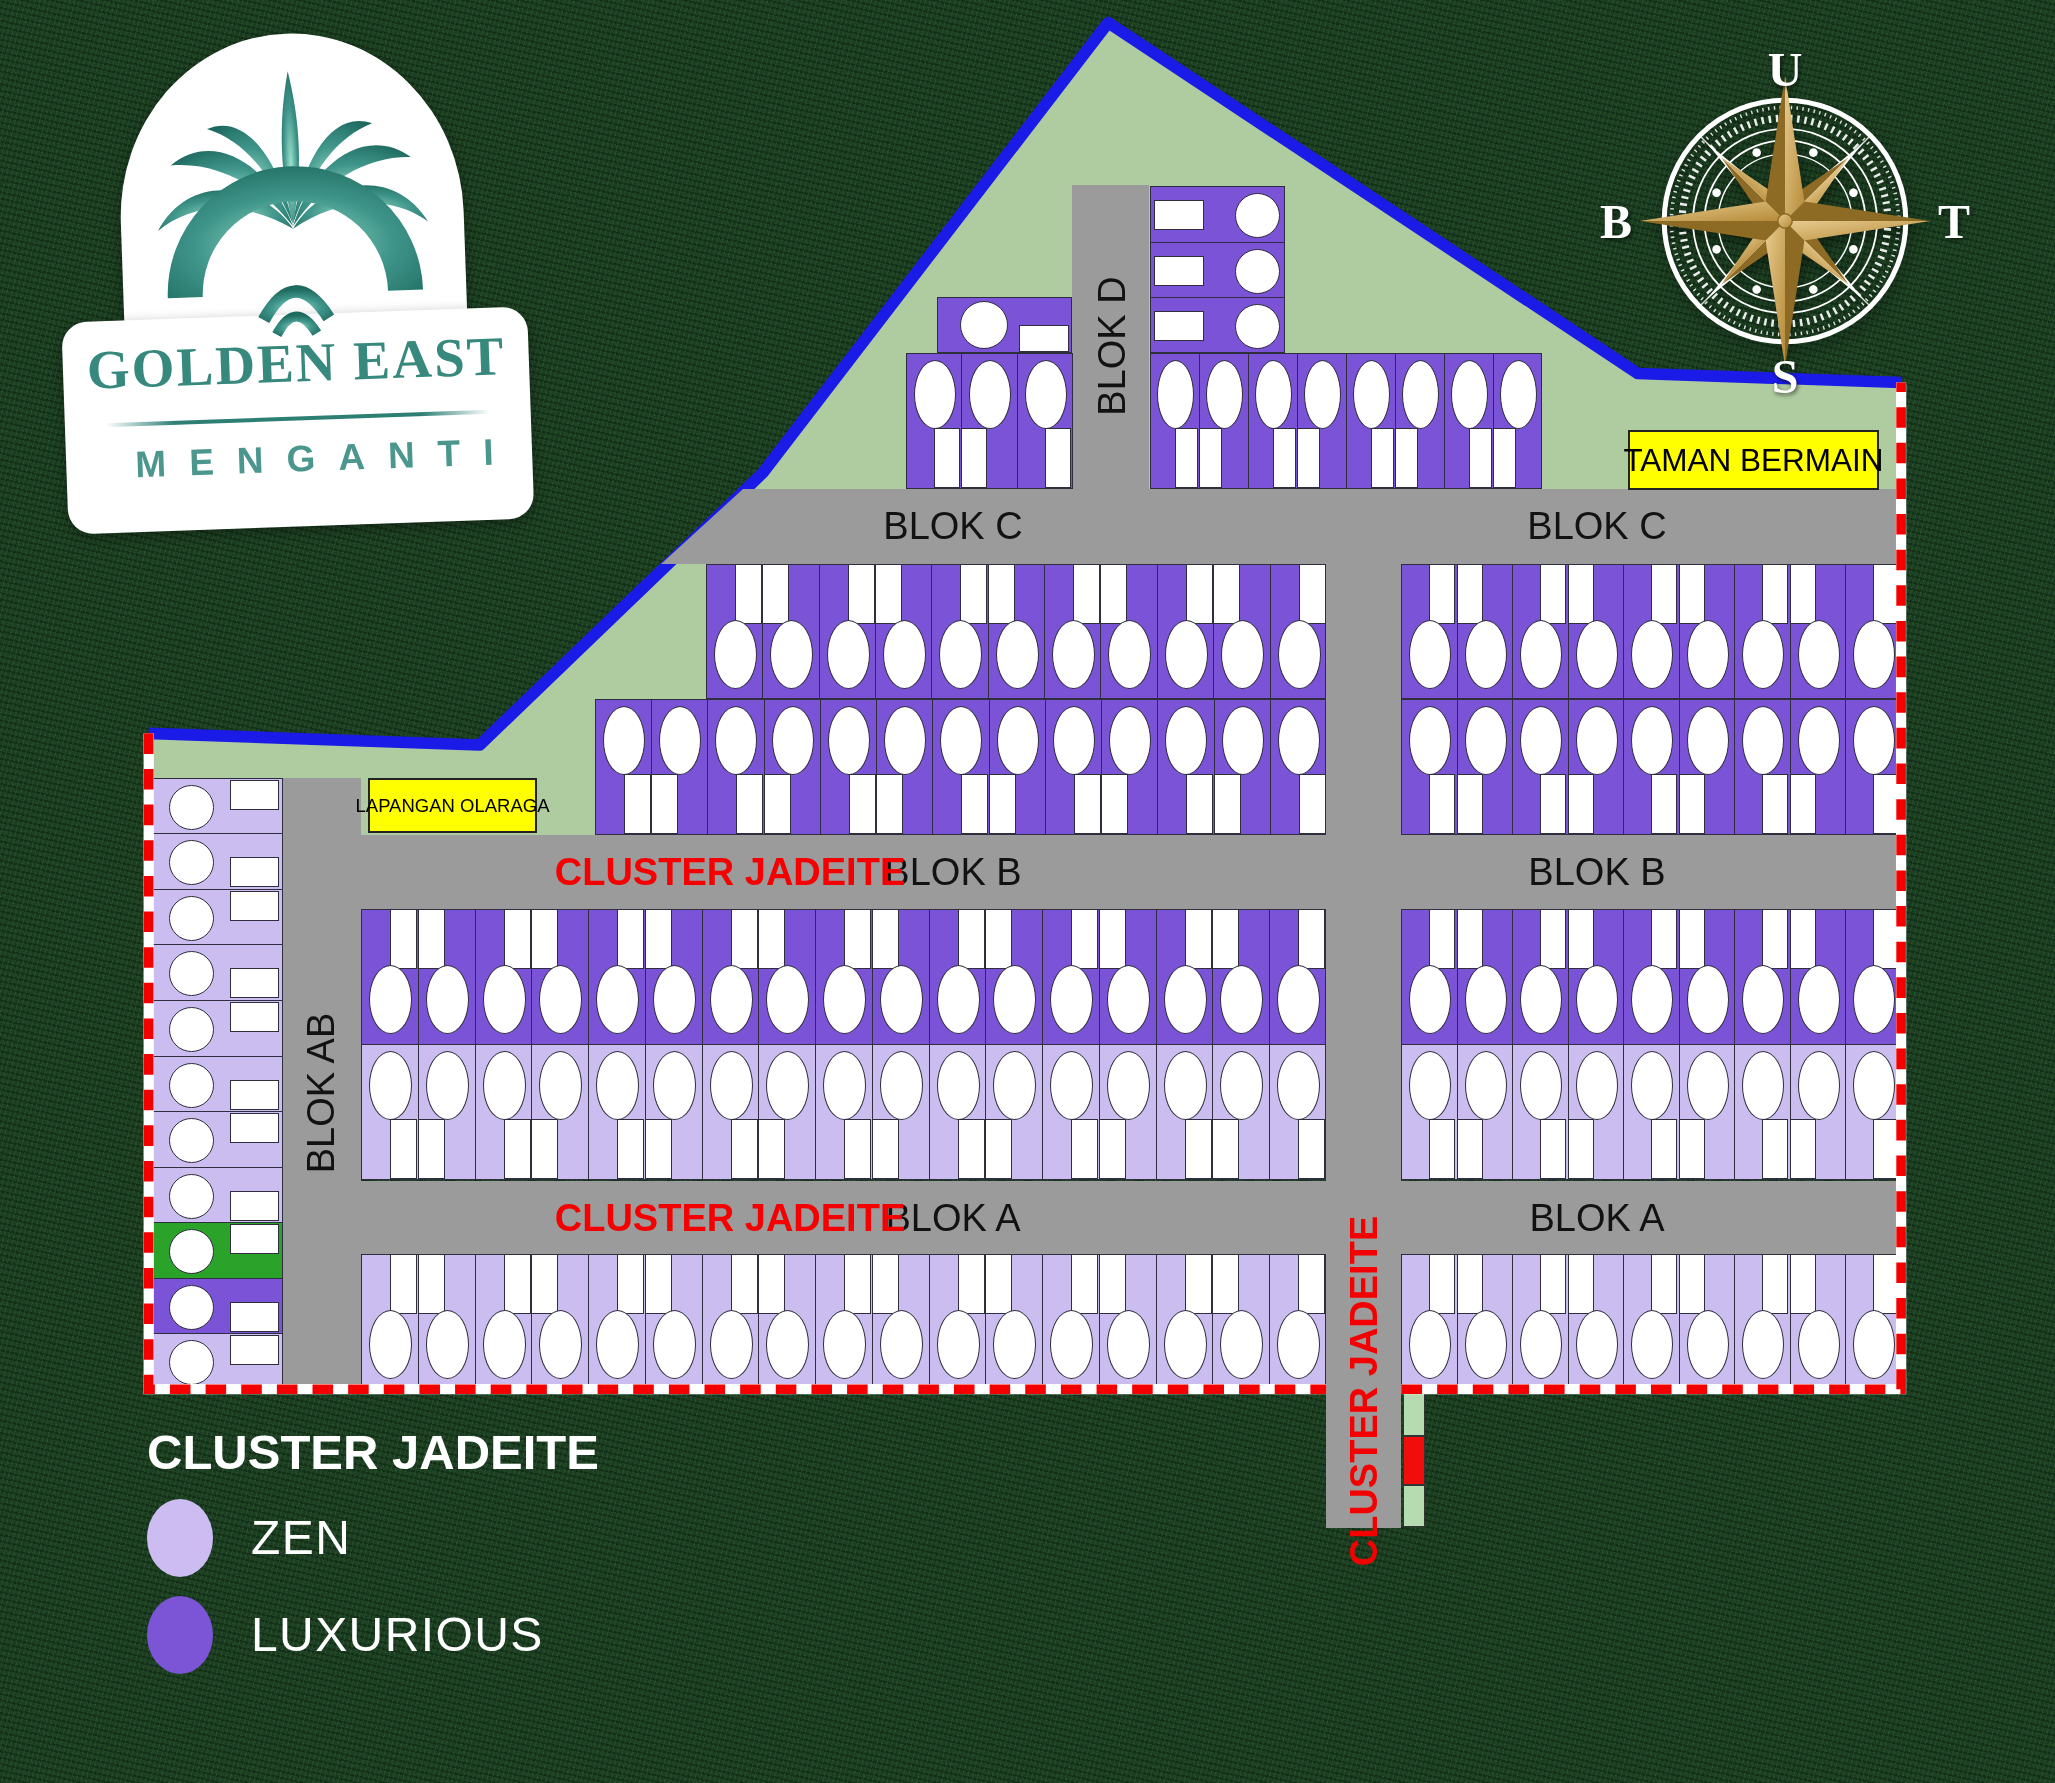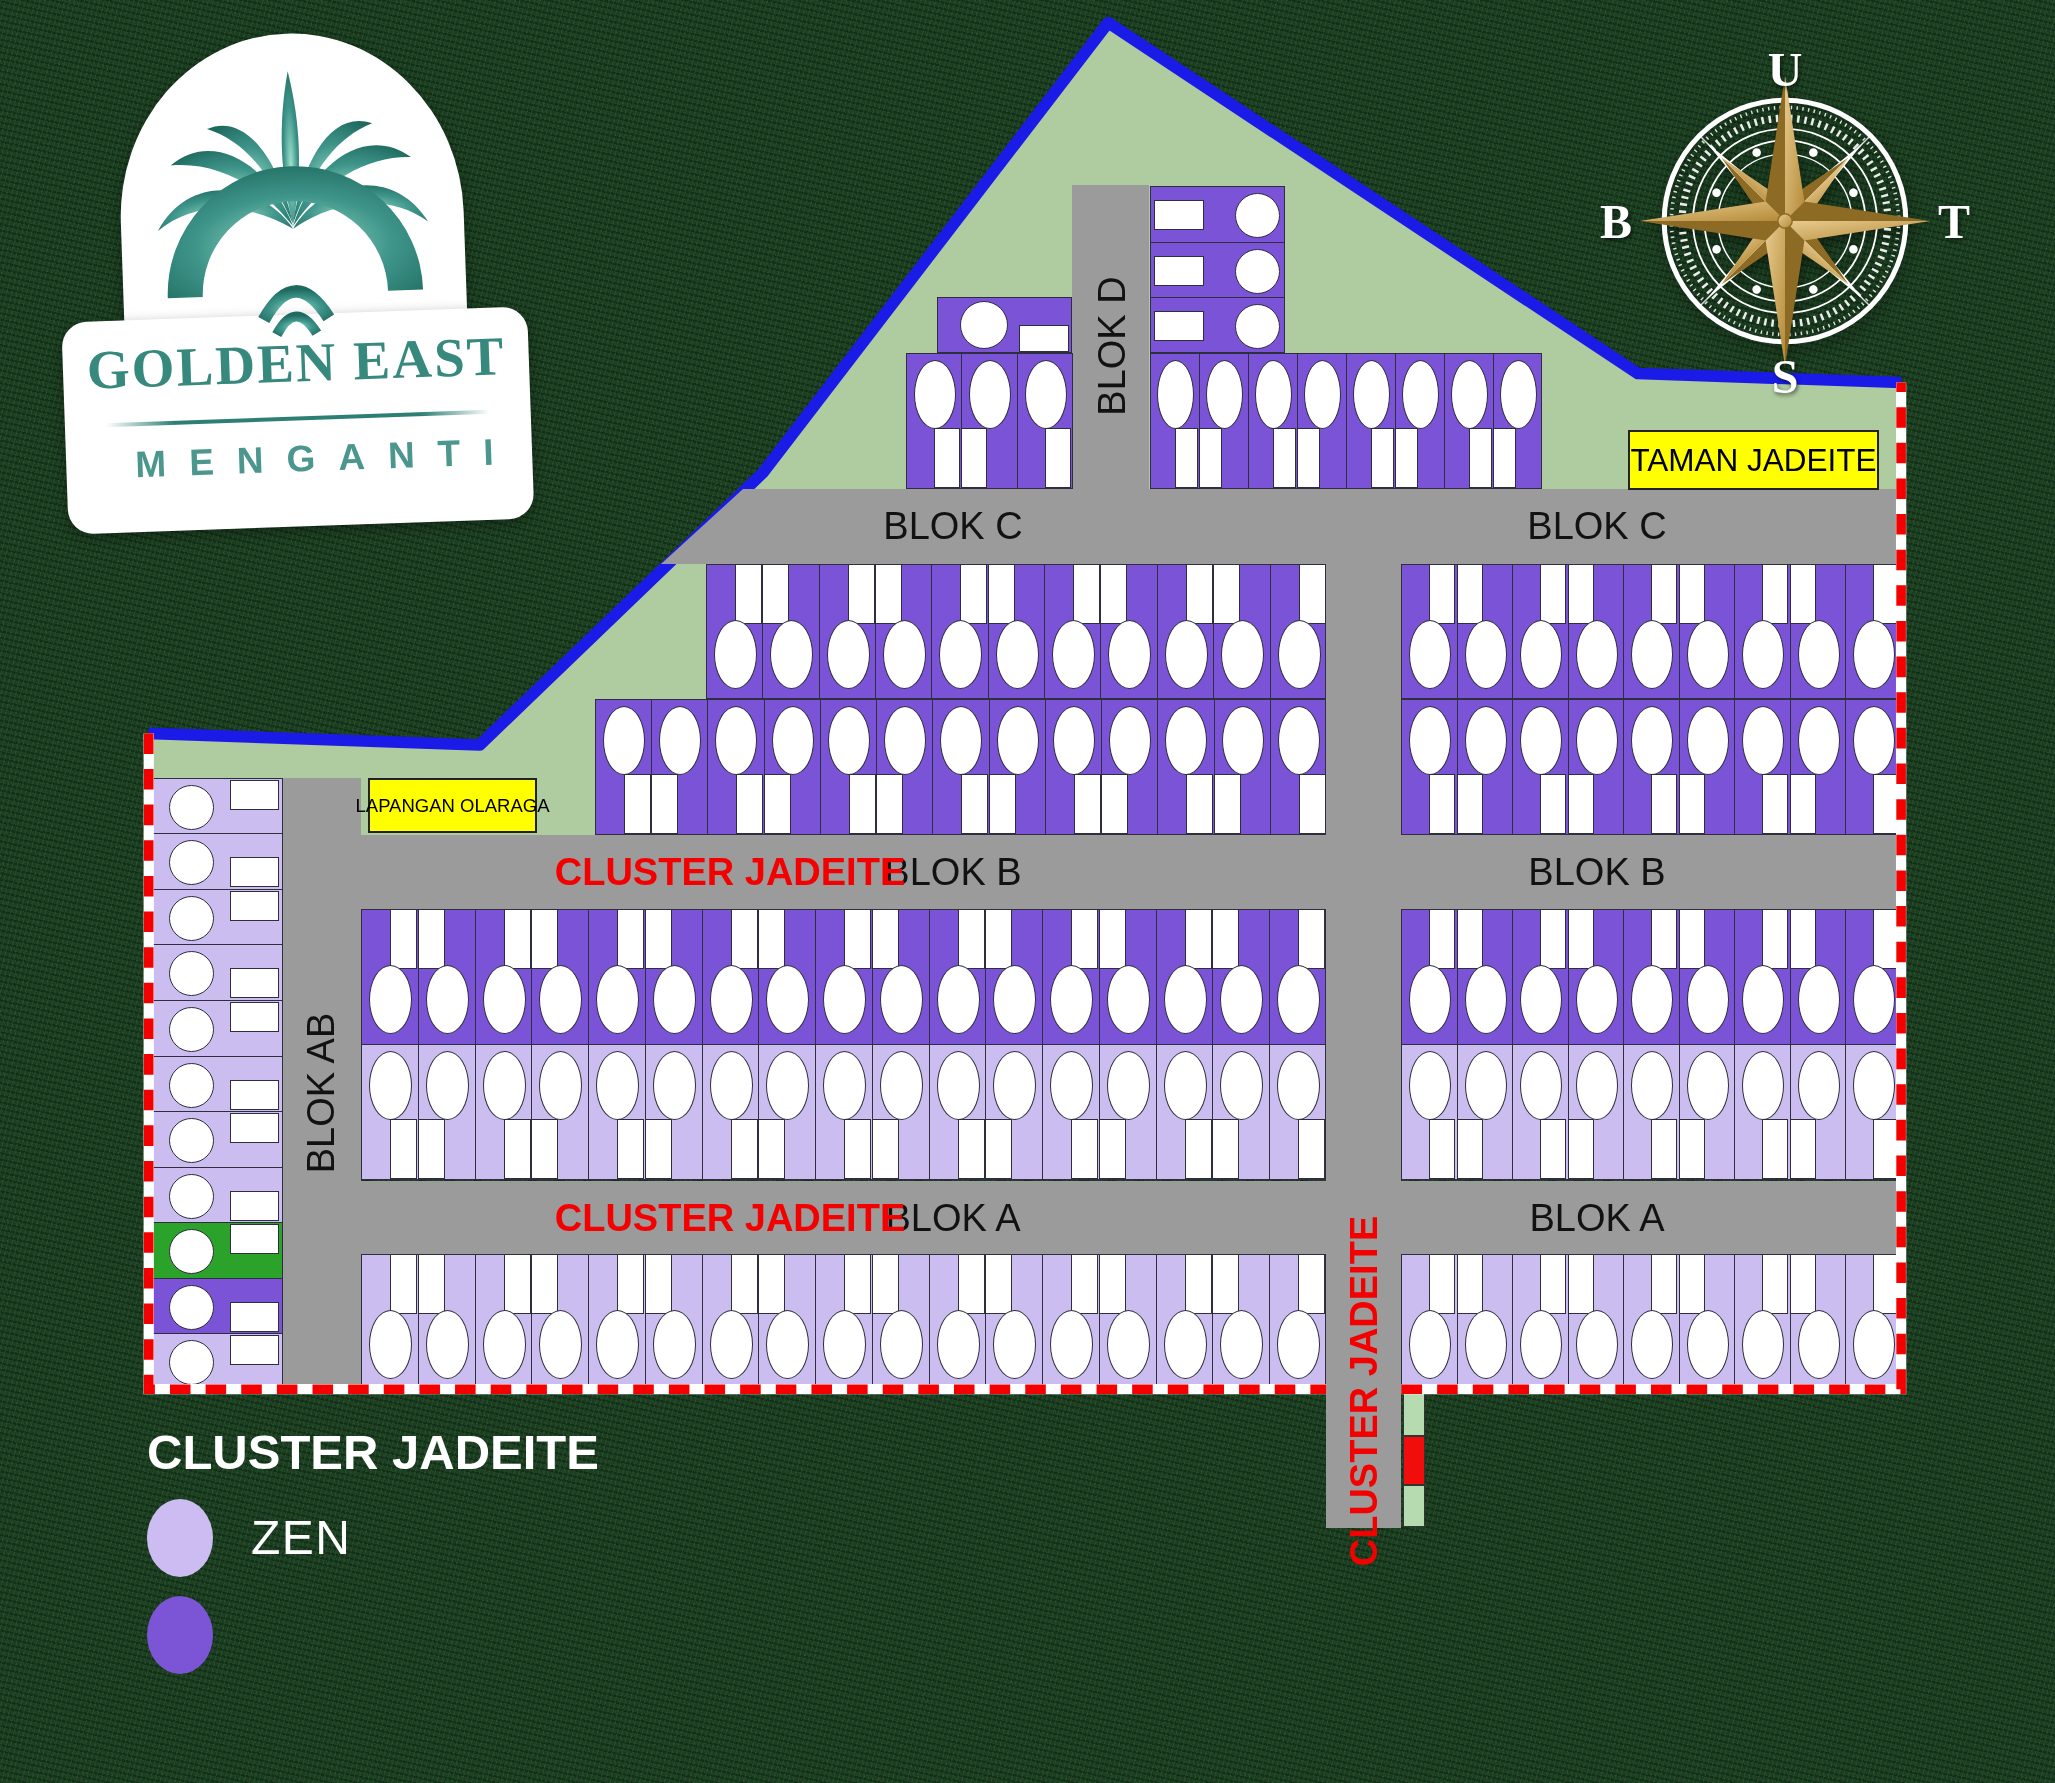--- a/index.html
+++ b/index.html
@@ -146,20 +146,21 @@
   <span class="compass-letter" style="left: 1616px; top: 221px; z-index: 9;">B</span>
 
   <div id="legend" style="z-index: 9;">
     <div class="legend-title">CLUSTER JADEITE</div>
     <div class="legend-item">
       <span class="legend-swatch" style="background: rgb(205, 188, 241);"></span>
       <span class="legend-label">ZEN</span>
     </div>
     <div class="legend-item">
       <span class="legend-swatch" style="background: rgb(124, 84, 214);"></span>
+      <span class="legend-label">LUXURIOUS</span>
     </div>
   </div>
 <svg width="2056" height="1784" viewBox="0 0 3000 2603" class="layer" style="z-index: 1;">
       <polygon points="1617,33 2390,545 2774,560 2774,1250 217,1250 217,1070 700,1087 1113,690" fill="#AFCBA0"></polygon>
       <polyline points="217,1070 700,1087 1113,690 1617,33 2390,545 2774,558" fill="none" stroke="#1B1BE8" stroke-width="17" stroke-linejoin="round"></polyline>
     </svg>
     <div class="abs road" style="left: 617px; top: 489px; width: 1284px; height: 75px; background: rgb(155, 155, 155); z-index: 2; clip-path: polygon(126px 0px, 1284px 0px, 1284px 75px, 44px 75px);"></div>
     <div class="abs road" style="left: 361px; top: 835px; width: 1540px; height: 74px; background: rgb(155, 155, 155); z-index: 2;"></div>
     <div class="abs road" style="left: 361px; top: 1181px; width: 1540px; height: 73px; background: rgb(155, 155, 155); z-index: 2;"></div>
     <div class="abs road" style="left: 1072px; top: 185px; width: 77px; height: 304px; background: rgb(155, 155, 155); z-index: 2;"></div>
@@ -748,21 +749,21 @@
       <div class="hp" style="left: 18.7px; top: 5.5px; width: 45px; height: 45px; border-radius: 50%;"></div>
       <div class="hp" style="left: 80px; top: 1.4px; width: 49px; height: 30px;"></div>
     </div>
     <div class="abs house-unit" style="left: 937px; top: 297px; width: 135px; height: 56px; background: rgb(123, 83, 215); border: 1.4px solid rgb(46, 46, 62); z-index: 4;">
       <div class="hp" style="left: 21.6px; top: 3.4px; width: 48px; height: 48px; border-radius: 50%;"></div>
       <div class="hp" style="left: 81px; top: 27px; width: 50px; height: 27px;"></div>
     </div>
     <div class="abs" style="left: 1403px; top: 1391px; width: 22px; height: 45px; background: rgb(183, 219, 177); border: 1.4px solid rgb(51, 51, 51); z-index: 4;"></div>
     <div class="abs" style="left: 1403px; top: 1436px; width: 22px; height: 49px; background: rgb(242, 13, 13); border: 1.4px solid rgb(51, 51, 51); z-index: 4;"></div>
     <div class="abs" style="left: 1403px; top: 1485px; width: 22px; height: 42px; background: rgb(183, 219, 177); border: 1.4px solid rgb(51, 51, 51); z-index: 4;"></div>
-    <div class="abs area-label" style="left: 1628px; top: 430px; width: 251px; height: 60px; font-size: 31.5px; z-index: 6;">TAMAN JADEITE</div>
+    <div class="abs area-label" style="left: 1628px; top: 430px; width: 251px; height: 60px; font-size: 31.5px; z-index: 6;">TAMAN BERMAIN</div>
     <div class="abs area-label" style="left: 368px; top: 778px; width: 169px; height: 55px; font-size: 18.5px; z-index: 6;">LAPANGAN OLARAGA</div>
     <div class="abs road-label" style="left: 953px; top: 526px; font-size: 38px; transform: translate(-50%, -50%) rotate(0deg); z-index: 6;">BLOK C</div>
     <div class="abs road-label" style="left: 1597px; top: 526px; font-size: 38px; transform: translate(-50%, -50%) rotate(0deg); z-index: 6;">BLOK C</div>
     <div class="abs road-label" style="left: 953px; top: 872px; font-size: 38px; transform: translate(-50%, -50%) rotate(0deg); z-index: 6;">BLOK B</div>
     <div class="abs road-label" style="left: 1597px; top: 872px; font-size: 38px; transform: translate(-50%, -50%) rotate(0deg); z-index: 6;">BLOK B</div>
     <div class="abs road-label" style="left: 953px; top: 1218px; font-size: 38px; transform: translate(-50%, -50%) rotate(0deg); z-index: 6;">BLOK A</div>
     <div class="abs road-label" style="left: 1597px; top: 1218px; font-size: 38px; transform: translate(-50%, -50%) rotate(0deg); z-index: 6;">BLOK A</div>
     <div class="abs road-label" style="left: 1112px; top: 346px; font-size: 38px; transform: translate(-50%, -50%) rotate(-90deg); z-index: 6;">BLOK D</div>
     <div class="abs road-label" style="left: 321px; top: 1093px; font-size: 38px; transform: translate(-50%, -50%) rotate(-90deg); z-index: 6;">BLOK AB</div>
     <div class="abs cluster-label" style="left: 730px; top: 872px; font-size: 38px; transform: translate(-50%, -50%) rotate(0deg); z-index: 6;">CLUSTER JADEITE</div>

